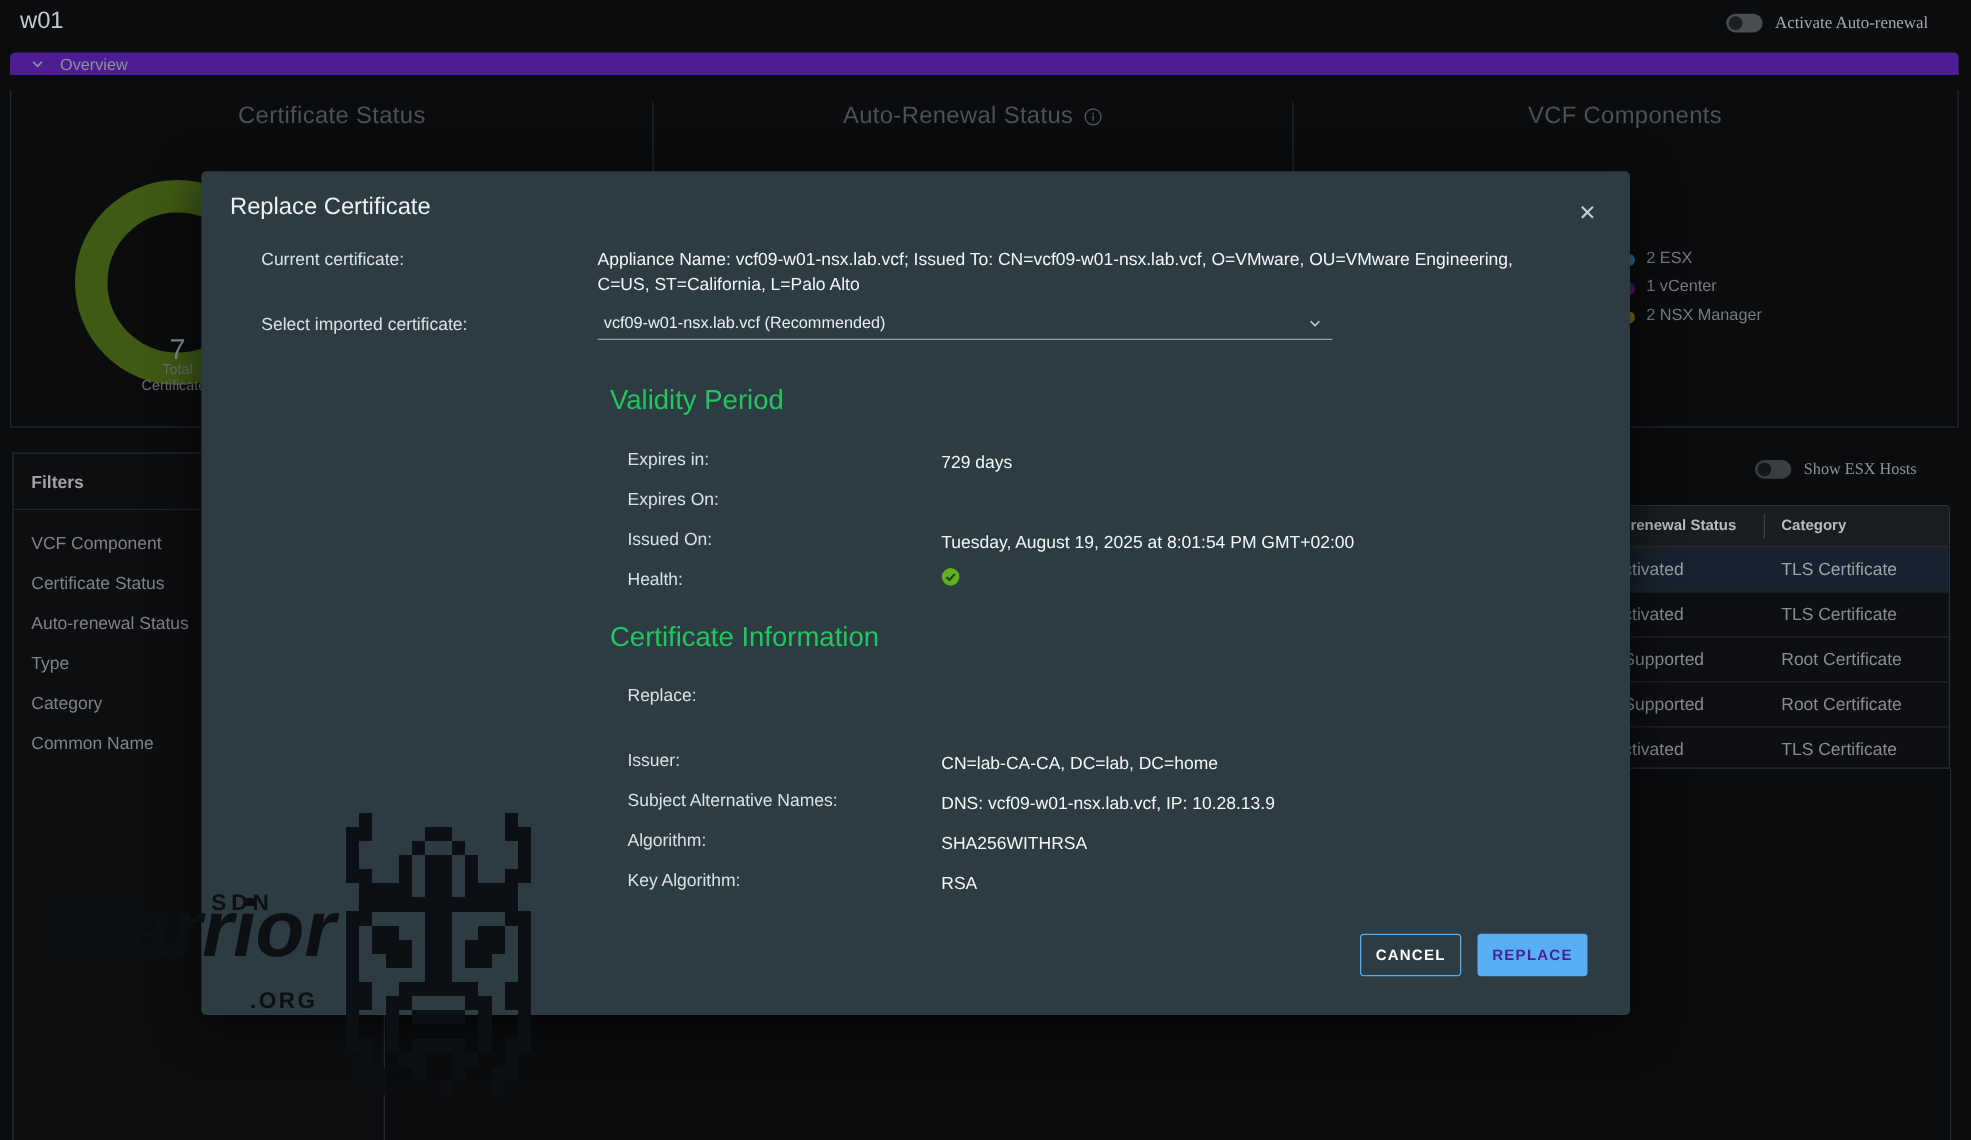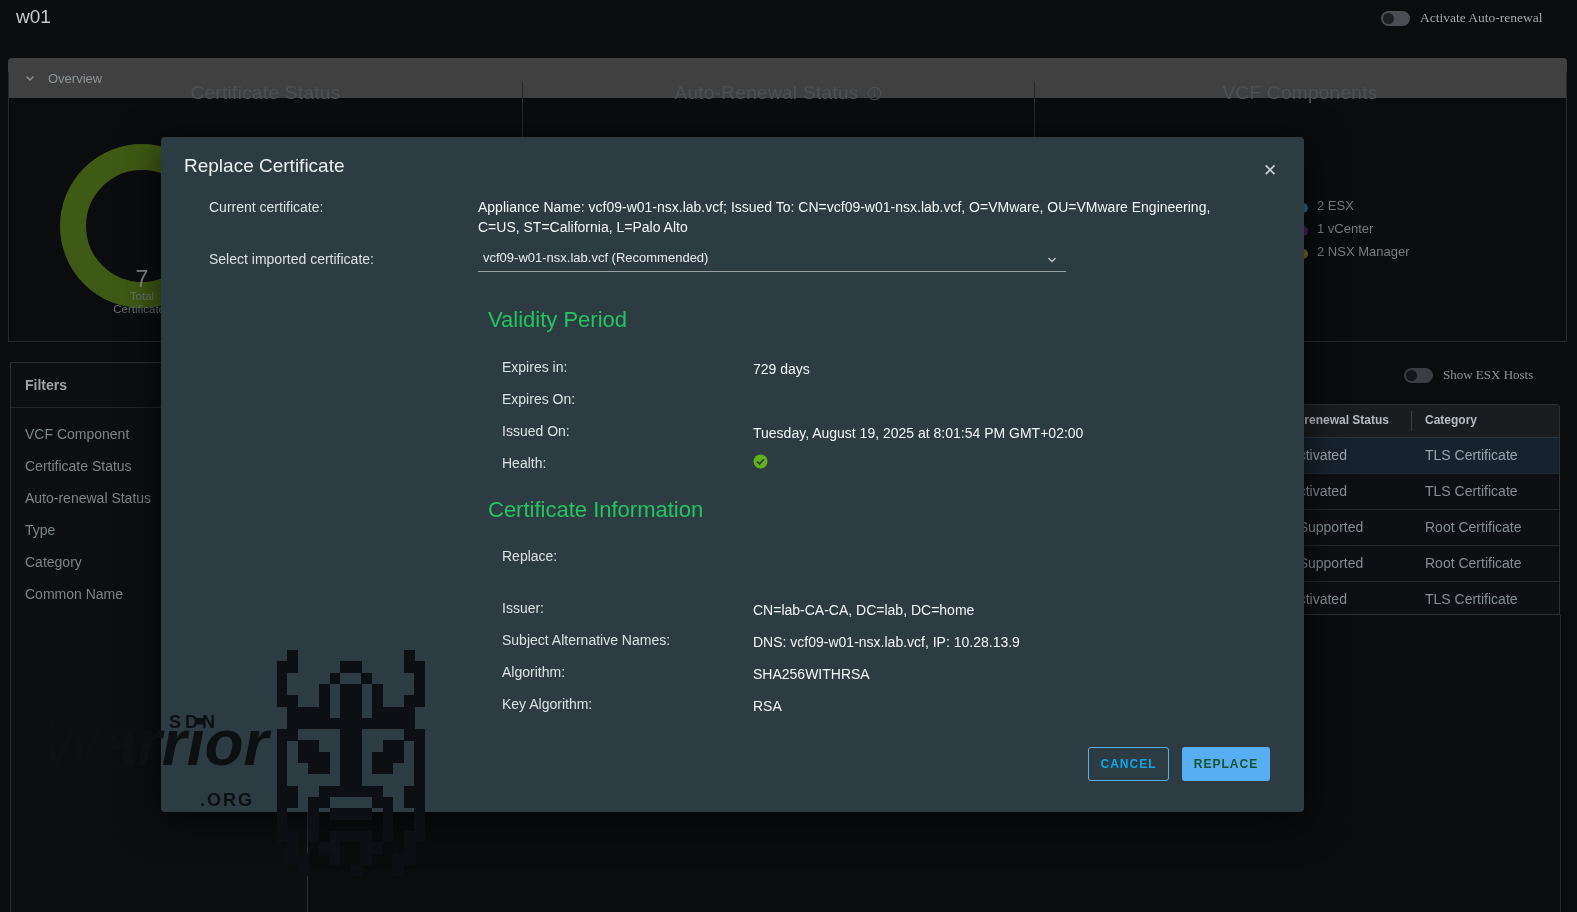--- a/index.html
+++ b/index.html
@@ -14,21 +14,21 @@
   
   .app-title{left:16px;top:6px;font-size:19px;color:#c6cacc;font-weight:400;}
   .top-toggle-wrap{left:1381px;top:10px;display:flex;align-items:center;gap:10px;}
   .toggle{width:29px;height:15px;border-radius:8px;background:#4a4e52;position:relative;cursor:pointer;}
   .toggle::after{content:"";position:absolute;left:2px;top:2px;width:11px;height:11px;border-radius:50%;background:#1c2023;}
   .toggle.dim{background:#3a3e42;}
   .toggle.dim::after{background:#14171a;}
   .toggle-label{font-size:13.5px;color:#a4a9ac;font-family:Liberation Serif, serif;}
 
   
-  .overview-bar{left:8px;top:58px;width:1559px;height:40px;background:#404040;border-radius:4px 4px 0 0;
+  .overview-bar{left:8px;top:42px;width:1559px;height:18px;background:#4c1d95;border-radius:4px 4px 0 0;
     display:flex;align-items:center;gap:12px;padding-left:16px;box-sizing:border-box;cursor:pointer;}
   .overview-bar .lbl{font-size:13px;color:#8d9396;}
   .chev{width:12px;height:12px;display:inline-block;}
   .chev svg{display:block;}
 
   
   .overview-panel{left:8px;top:72px;width:1557px;height:269px;border:1px solid #26292c;border-top:none;}
   .vdiv{position:absolute;top:10px;bottom:12px;width:1px;background:#26292c;}
   .panel-h{position:absolute;top:10px;font-size:19px;letter-spacing:.3px;color:#4b5155;font-weight:400;
     display:flex;align-items:center;gap:8px;justify-content:center;}
@@ -80,22 +80,22 @@
   .m-select{position:absolute;left:317px;top:110px;width:588px;border-bottom:1px solid #99a0a4;cursor:pointer;}
   .m-select .val{font-size:13px;color:#e9edef;padding:3px 0 6px 5px;}
   .m-select .sel-chev{position:absolute;right:8px;top:5px;}
   .m-section{position:absolute;left:327px;font-size:22px;font-weight:400;color:#22c55e;}
   .f-label{position:absolute;left:341px;font-size:14px;color:#dce1e3;}
   .f-value{position:absolute;left:592px;font-size:14px;color:#f4f7f8;line-height:20px;}
   .m-btns{position:absolute;left:927px;top:610px;display:flex;gap:13px;}
   .btn{height:34px;border-radius:3px;font-size:12px;font-weight:bold;letter-spacing:1px;
     display:flex;align-items:center;justify-content:center;cursor:pointer;box-sizing:border-box;
     font-family:"Liberation Sans",sans-serif;}
-  .btn.outline{width:81px;border:1px solid #57aef2;color:#0ea5e9;background:transparent;}
-  .btn.solid{width:88px;background:#57aef2;color:#14532d;border:none;}
+  .btn.outline{width:81px;border:1px solid #57aef2;color:#ffffff;background:transparent;}
+  .btn.solid{width:88px;background:#57aef2;color:#4c1d95;border:none;}
   .health-ic{position:absolute;left:592px;}
 
   
   .wm{z-index:60;color:#0c1013;pointer-events:none;}
   .wm-sdn{left:169px;top:712px;font-size:18px;font-weight:bold;letter-spacing:4px;}
   .wm-warrior{left:42px;top:706px;font-size:64px;font-weight:bold;font-style:italic;font-family:Liberation Sans, sans-serif;}
   .wm-org{left:200px;top:790px;font-size:18px;font-weight:bold;letter-spacing:2px;}
   .wm-viking{left:266px;top:650px;}
   .wm-viking svg{display:block;shape-rendering:crispEdges;}
 </style>

